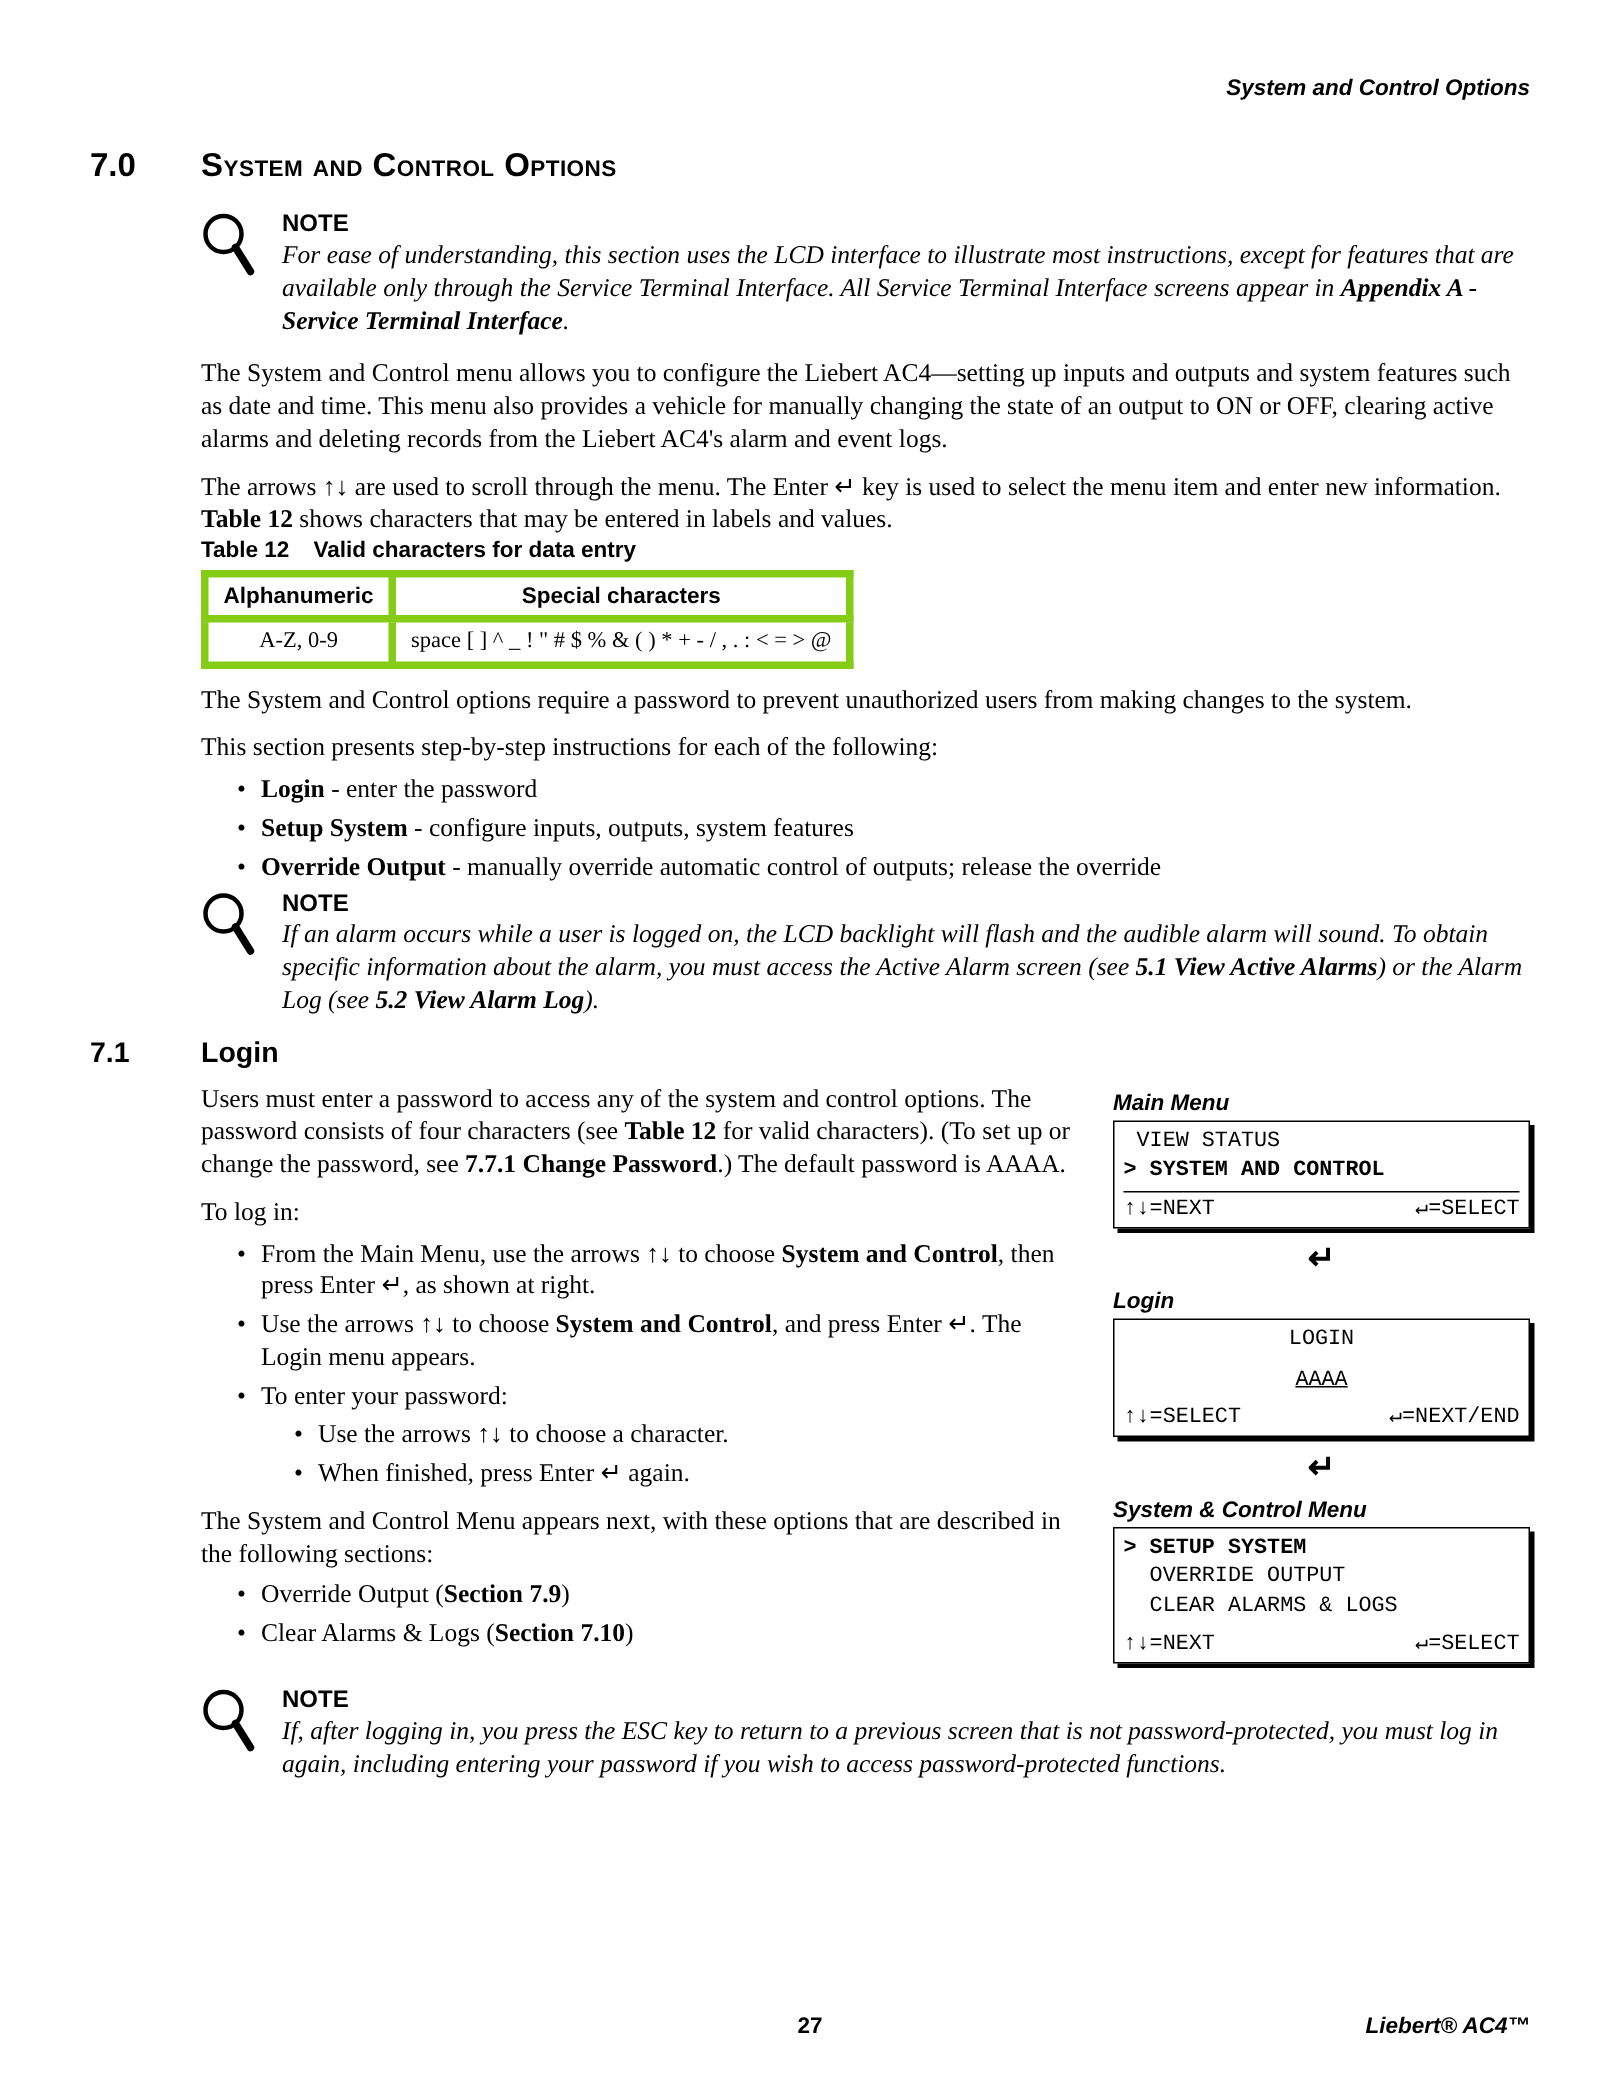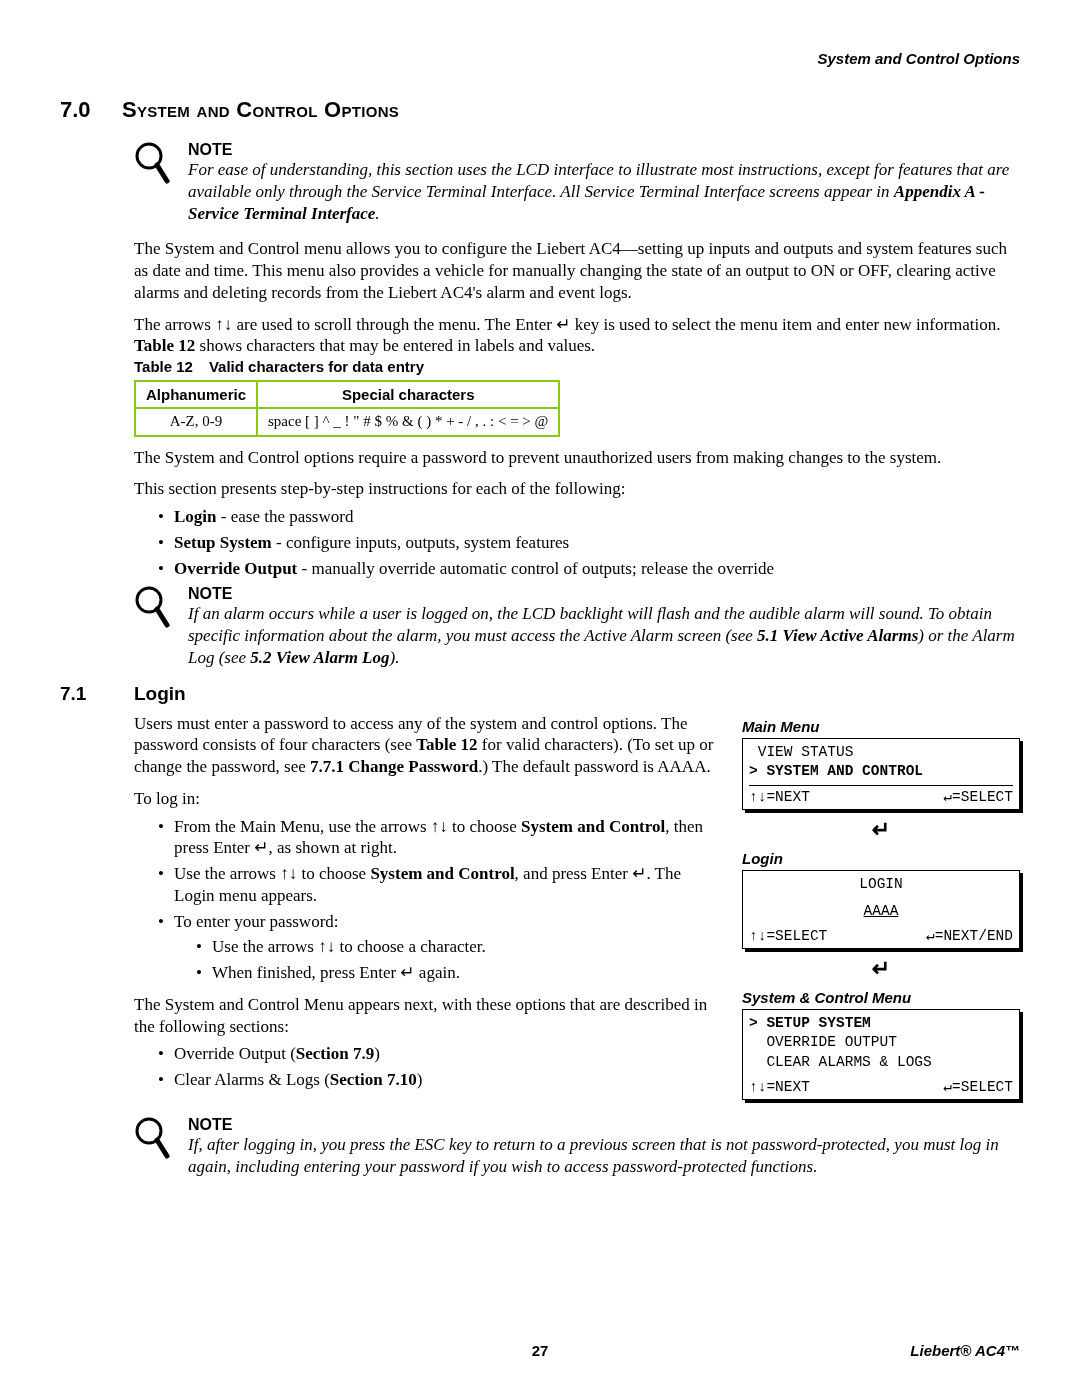--- a/index.html
+++ b/index.html
@@ -15,21 +15,21 @@
   .header-title {
     text-align: right;
     font-family: Arial, Helvetica, sans-serif;
     font-weight: bold;
     font-style: italic;
     font-size: 15px;
     margin-bottom: 30px;
   }
   .sec-row {
     display: flex;
-    gap: 12px;
+    gap: 24px;
     margin-bottom: 18px;
     align-items: baseline;
   }
   .sec-num {
     font-family: Arial, Helvetica, sans-serif;
     font-weight: bold;
     font-size: 22px;
     width: 50px;
   }
   .sec-title {
@@ -87,21 +87,21 @@
     font-weight: bold;
     font-size: 15px;
     margin-bottom: 4px;
   }
   .tbl-caption .tlabel { margin-right: 16px; }
   table.chars {
     border-collapse: collapse;
     font-size: 15px;
   }
   table.chars th, table.chars td {
-    border: 2px solid #84cc16;
+    border: 5px solid #84cc16;
     padding: 3px 10px;
     text-align: center;
   }
   table.chars th {
     font-family: Arial, Helvetica, sans-serif;
     font-weight: bold;
   }
   ul.bullets {
     list-style: none;
     margin-top: 6px;
@@ -213,21 +213,21 @@
       <td>A-Z, 0-9</td>
       <td>space [ ] ^ _ ! " # $ % &amp; ( ) * + - / , . : &lt; = &gt; @</td>
     </tr>
   </tbody>
     </table>
 
   <div class="para">The System and Control options require a password to prevent unauthorized users from making changes to the system.</div>
   <div class="para">This section presents step-by-step instructions for each of the following:</div>
 
   <ul class="bullets">
-    <li><span class="bold">Login</span><span> - ease the password</span></li>
+    <li><span class="bold">Login</span><span> - enter the password</span></li>
     <li><span class="bold">Setup System</span><span> - configure inputs, outputs, system features</span></li>
     <li><span class="bold">Override Output</span><span> - manually override automatic control of outputs; release the override</span></li>
   </ul>
 </div>
 
 <div class="note-block">
   <div class="note-icon">
     <svg width="36" height="44" viewBox="0 0 36 44">
         <circle cx="15" cy="15" r="12" stroke="#000" stroke-width="3" fill="none"></circle>
         <line x1="23" y1="24" x2="33" y2="40" stroke="#000" stroke-width="5" stroke-linecap="round"></line>

